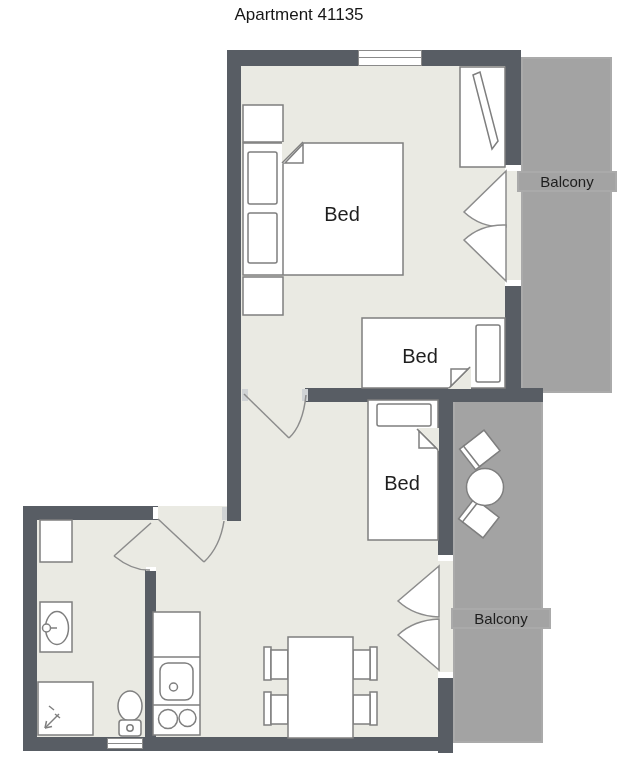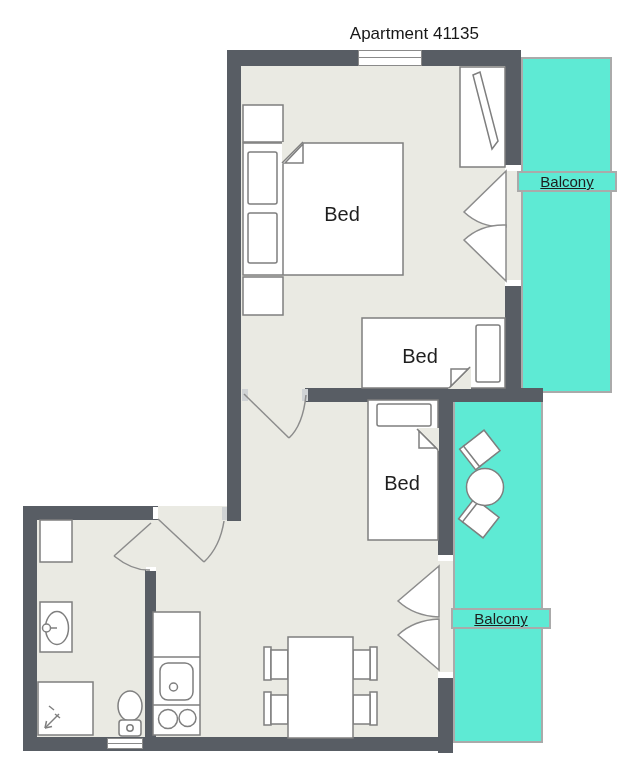--- a/index.html
+++ b/index.html
@@ -1,38 +1,38 @@
 <!DOCTYPE html>
 <html><head>
 <meta charset="utf-8">
 <style>
   html,body { margin:0; padding:0; background:#ffffff; }
   .plan {
     position:relative; width:637px; height:768px; background:#ffffff;
     font-family:"Liberation Sans", sans-serif; overflow:hidden;
   }
   .floor   { position:absolute; background:#eaeae3; }
-  .balcony { position:absolute; background:#5eead4; border:2px solid #aaaaaa; box-sizing:border-box;text-decoration:underline; }
+  .balcony { position:absolute; background:#a3a3a3; border:2px solid #aaaaaa; box-sizing:border-box; }
   .wall    { position:absolute; background:#585d64; }
   .jamb    { position:absolute; background:#ffffff; }
   .jamb.soft { background:#d0d3d5; }
   .window  { position:absolute; background:#ffffff; border:1px solid #8a8a8a; box-sizing:border-box; }
   .window .pane { position:absolute; left:0; right:0; top:45%; height:0; border-top:1px solid #8a8a8a; }
   .overlay { position:absolute; left:0; top:0; }
   .label   { position:absolute; color:#1e1e1e; text-align:center; }
   .label.bed     { font-size:20px; }
   .label.balcony { font-size:15px; }
   .title   { position:absolute; color:#171717; font-size:17px; text-align:center; }
 </style>
 </head>
 <body>
 
 <div class="plan">
 
-  <div class="title" style="left:119px; top:24px; width:360px;text-align:right;">Apartment 41135</div>
+  <div class="title" style="left:119px; top:5px; width:360px;">Apartment 41135</div>
 
   <div class="floor" style="left:241px; top:66px;  width:264px; height:322px;"></div>
   <div class="floor" style="left:505px; top:171px; width:16px;  height:109px;"></div>
   <div class="floor" style="left:241px; top:388px; width:197px; height:133px;"></div>
   <div class="floor" style="left:37px;  top:520px; width:401px; height:217px;"></div>
   <div class="floor" style="left:156px; top:506px; width:85px;  height:14px;"></div>
   <div class="floor" style="left:438px; top:561px; width:15px;  height:111px;"></div>
 
   <div class="balcony" style="left:521px; top:57px;  width:91px; height:336px;"></div>
   <div class="balcony" style="left:453px; top:398px; width:90px; height:345px;"></div>

